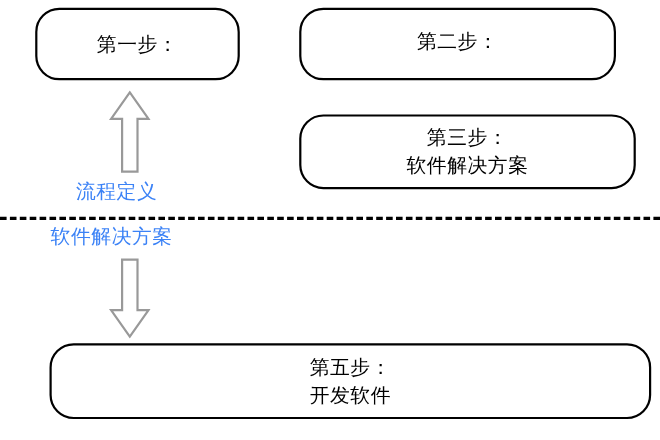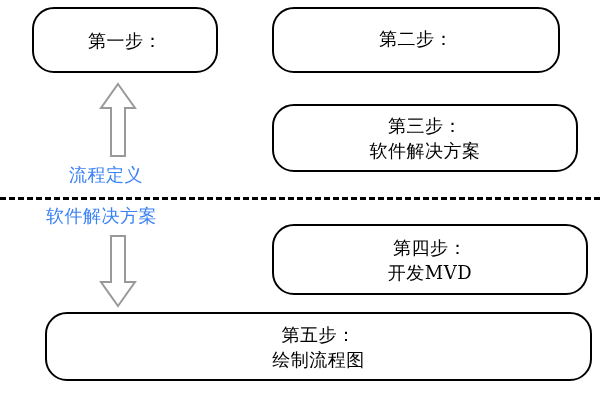--- a/index.html
+++ b/index.html
@@ -87,23 +87,19 @@
   <div class="side-label" style="left:69px; top:164px;">流程定义</div>
 
   <div class="divider" style="top:197px;"></div>
 
   <div class="side-label" style="left:46px; top:205px;">软件解决方案</div>
 
   <svg class="arrow-svg" style="left:99px; top:234px;" width="38" height="74" viewBox="0 0 38 74">
     <polygon points="19,72 36,48 26,48 26,2 12,2 12,48 2,48"></polygon>
   </svg>
 
-  <div class="step-box" style="left:272px; top:224px; width:316px; height:71px;">
-    <span class="step-line">第四步：</span>
-    <span class="step-line">开发MVD</span>
-  </div>
 
   <div class="step-box" style="left:45px; top:312px; width:547px; height:69px;">
     <span class="step-line">第五步：</span>
-    <span class="step-line">绘制流程图</span>
+    <span class="step-line">开发软件</span>
   </div>
 
 </div>
 
 </body></html>

